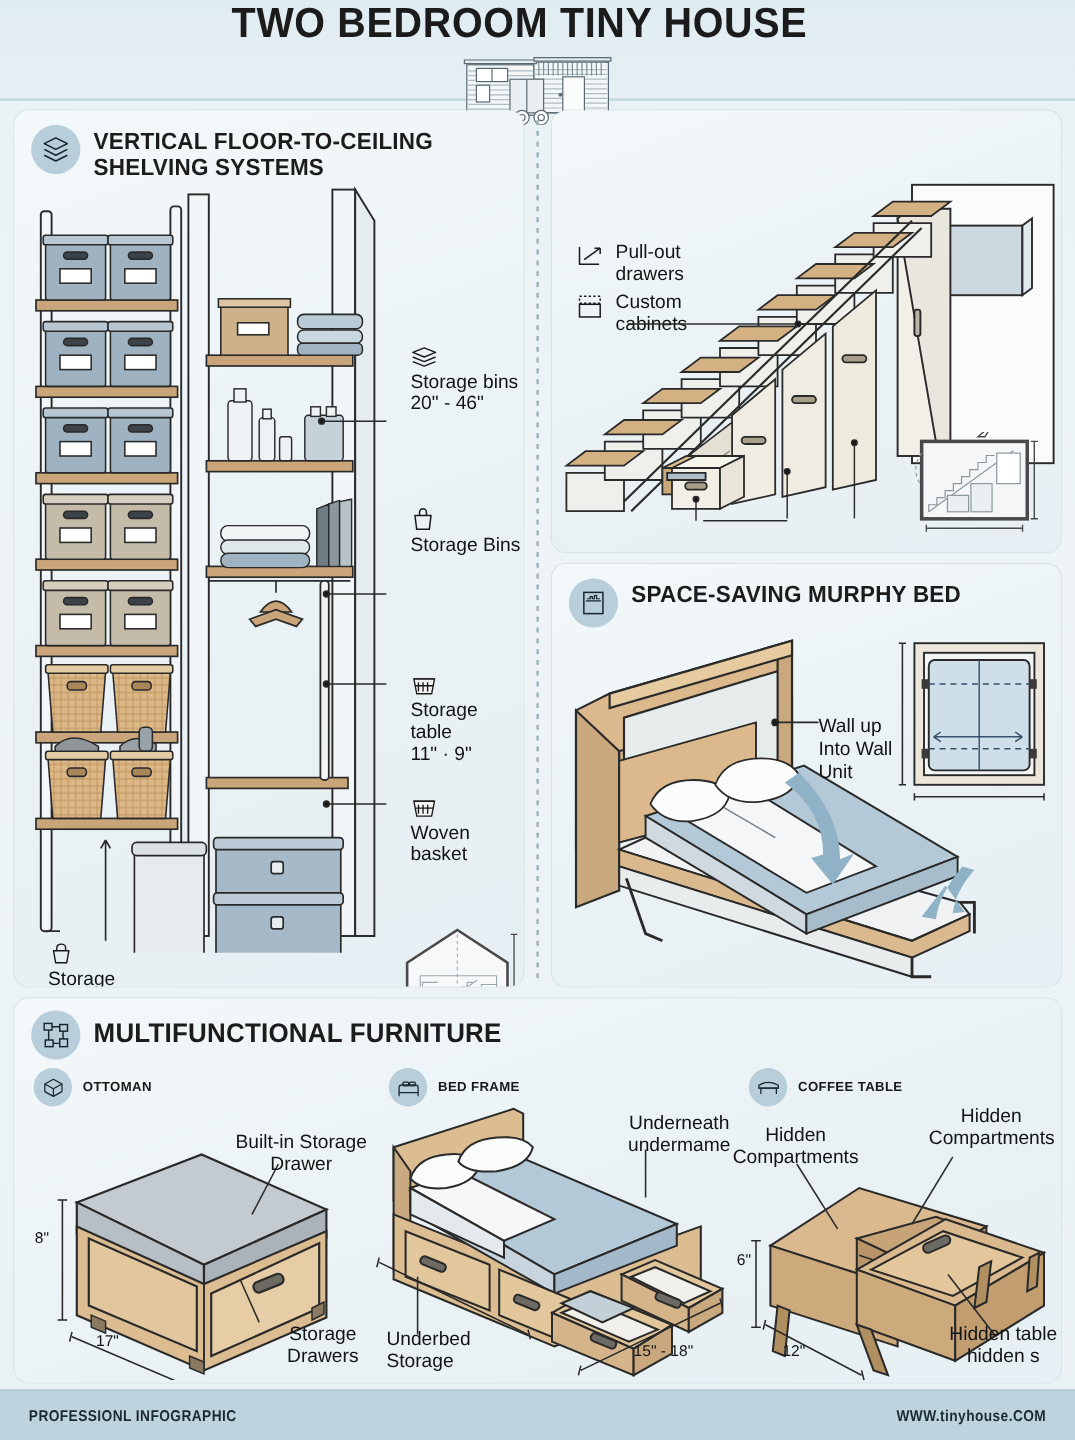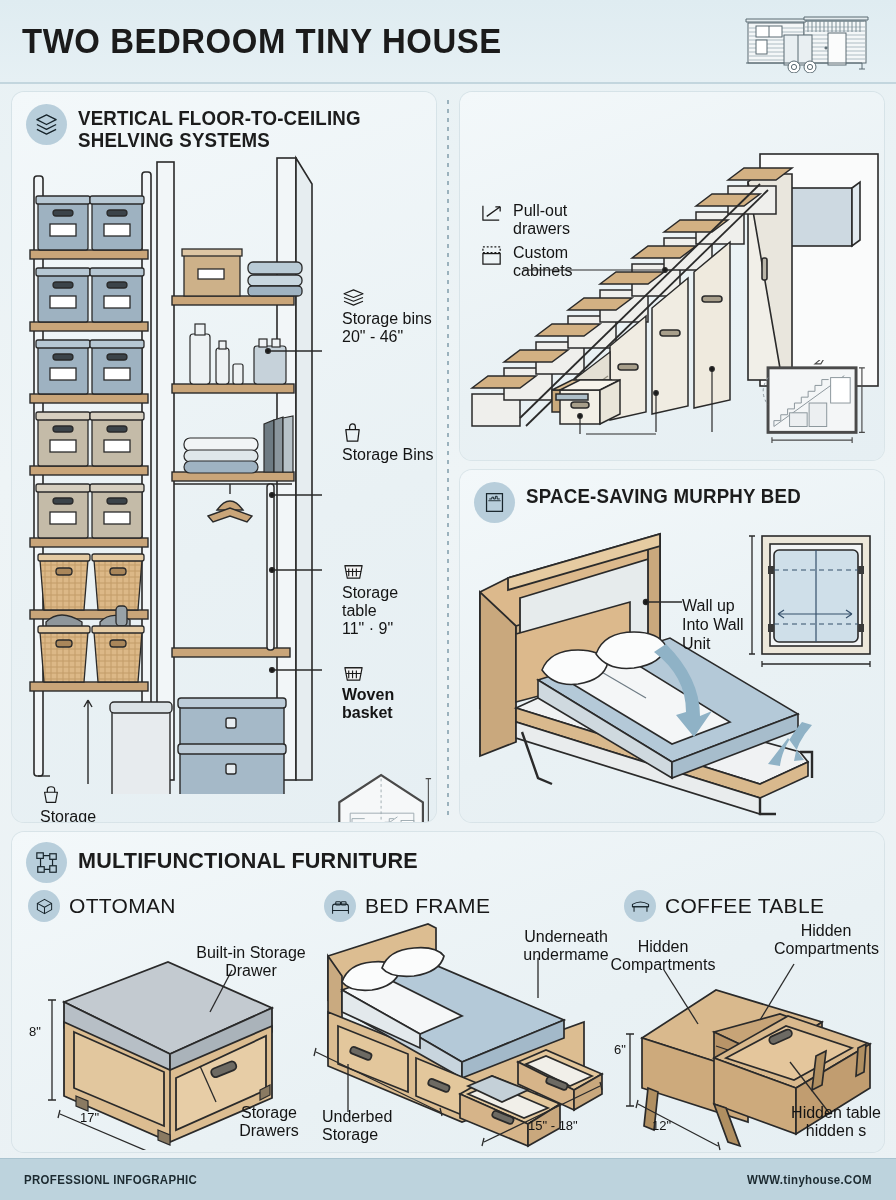--- a/index.html
+++ b/index.html
@@ -16,20 +16,21 @@
     background: linear-gradient(180deg, #e8f1f4 0%, #eef4f6 40%, #eaf1f4 100%);
   }
 
   
   .header {
     position: absolute; left: 0; top: 0; width: 896px; height: 84px;
     background: linear-gradient(180deg, #dfecf1 0%, #e6f0f4 100%);
     border-bottom: 2px solid #c3d6de;
     display: flex; align-items: center; justify-content: space-between;
     padding: 0 22px;
+    flex-direction: column;
   }
   .title {
     font-size: 35px; font-weight: 700; letter-spacing: 0.6px;
     color: #1b1b1b; white-space: nowrap;
     font-family: "Liberation Sans", sans-serif;
     transform: scaleX(0.94); transform-origin: left center;
   }
   .header-house { width: 134px; height: 64px; }
 
   
@@ -61,21 +62,21 @@
   .badge.sm { width: 32px; height: 32px; flex: 0 0 32px; }
   .panel-title {
     font-size: 19.5px; font-weight: 700; color: #1c1c1c; line-height: 1.13;
     letter-spacing: 0.2px; padding-top: 3px;
     transform: scaleX(0.96); transform-origin: left center;
   }
   .panel-title.big { font-size: 22.5px; padding-top: 6px; }
   .panel-sub { font-size: 14.5px; font-weight: 400; color: #2b2b2b; letter-spacing: 0.1px; }
 
   .sub-head { display: flex; align-items: center; gap: 9px; }
-  .sub-title { font-size: 21px; font-weight: 400; color: #191919; letter-spacing: 0.3px; }
+  .sub-title { font-size: 11px; font-weight: 700; color: #191919; letter-spacing: 0.3px; }
 
   
   .cl { position: absolute; font-size: 16px; color: #141414; line-height: 1.14; }
   .dim { position: absolute; font-size: 13px; color: #141414; }
 
   
   .footer {
     position: absolute; left: 0; bottom: 0; width: 896px; height: 42px;
     background: #bdd3dd; border-top: 1px solid #a9c3cf;
     display: flex; align-items: center; justify-content: space-between;
@@ -407,21 +408,21 @@
         <g fill="none" stroke="#1a1a1a" stroke-width="1.2">
           <path d="M3 6 h18 l-2.5 13 h-13 Z" fill="#f3f3f3"></path>
             <path d="M3 6 h18"></path>
           <path d="M7 9v8M11 9v8M15 9v8M4 12h16"></path>
         </g>
       </svg>
       <div>Storage table</div>
       <div>11" · 9"</div>
     </div>
 
-    <div class="cl" style="left:330px;top:570px;font-weight:bold;">
+    <div class="cl" style="left:330px;top:570px;">
       <svg viewBox="0 0 24 22" width="23" height="21" style="margin-bottom:3px">
         <g fill="none" stroke="#1a1a1a" stroke-width="1.2">
           <path d="M3 6 h18 l-2.5 13 h-13 Z" fill="#f3f3f3"></path>
             <path d="M3 6 h18"></path>
           <path d="M7 9v8M11 9v8M15 9v8M4 12h16"></path>
         </g>
       </svg>
       <div>Woven basket</div>
     </div>
 

